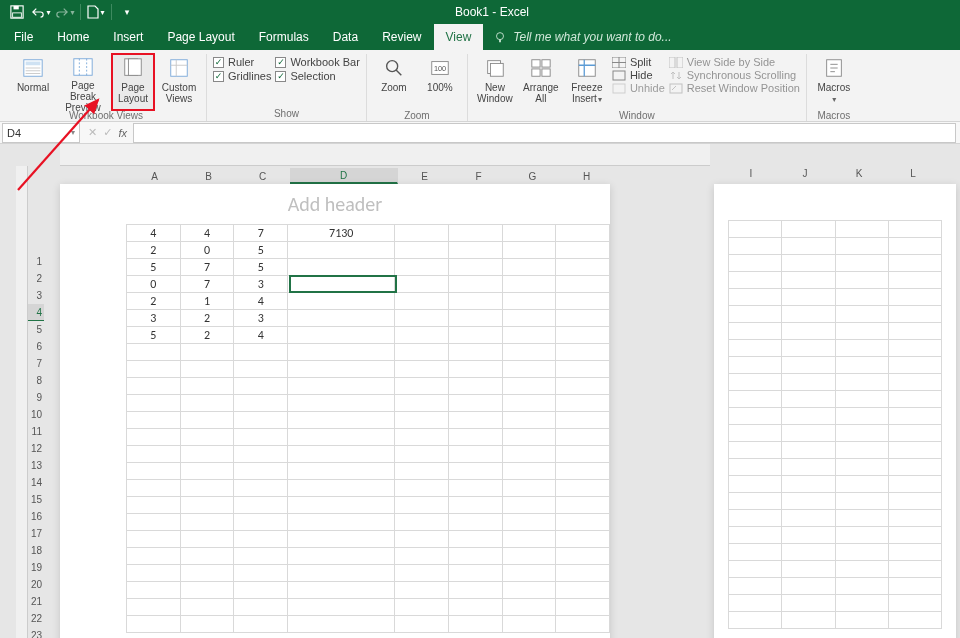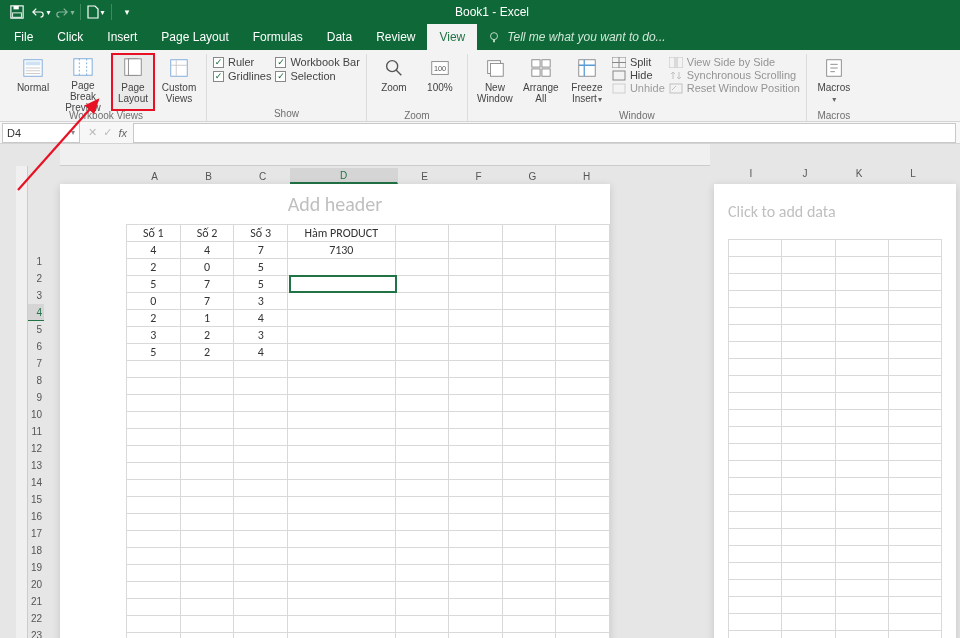--- a/index.html
+++ b/index.html
@@ -102,21 +102,21 @@
       </div>
     <div class="qvsep"></div>
     <div class="qbtn" style="font-size:9px">▾</div>
   </div>
   <div class="title">Book1 - Excel</div>
   <div style="width:120px"></div>
 </div>
 
 <div class="menubar">
   <div class="tab">File</div>
-  <div class="tab">Click</div>
+  <div class="tab">Home</div>
   <div class="tab">Insert</div>
   <div class="tab">Page Layout</div>
   <div class="tab">Formulas</div>
   <div class="tab">Data</div>
   <div class="tab">Review</div>
   <div class="tab active">View</div>
   <div class="tell">
     <svg class="bulb" viewBox="0 0 16 16">
         <circle cx="8" cy="7" r="4" fill="none" stroke="#cfe7d8"></circle>
         <rect x="7" y="11" width="2" height="3" fill="#cfe7d8"></rect>
@@ -380,30 +380,20 @@
       <div>23</div>
 
     </div>
 
     <div class="page">
       <div class="addhdr">Add header</div>
       <div class="grid">
         <table style="margin-left: 66px;">
             <tbody id="sheet-body">
               <tr>
-                <td class="tbl hd" style="width: 54px;">Số 1</td>
-                <td class="tbl hd" style="width: 54px;">Số 2</td>
-                <td class="tbl hd" style="width: 54px;">Số 3</td>
-                <td class="tbl hd" style="width: 108px;">Hàm PRODUCT</td>
-                <td style="width: 54px;"></td>
-                <td style="width: 54px;"></td>
-                <td style="width: 54px;"></td>
-                <td style="width: 54px;"></td>
-              </tr>
-              <tr>
                 <td class="tbl" style="width: 54px;">4</td>
                 <td class="tbl" style="width: 54px;">4</td>
                 <td class="tbl" style="width: 54px;">7</td>
                 <td class="tbl" style="width: 108px;">7130</td>
                 <td style="width: 54px;"></td>
                 <td style="width: 54px;"></td>
                 <td style="width: 54px;"></td>
                 <td style="width: 54px;"></td>
               </tr>
               <tr>
@@ -644,21 +634,20 @@
   </div>
 
   <div class="sidepanel">
     <div class="colhdr2" style="left:14px;top:24px;">
       <div>I</div>
       <div>J</div>
       <div>K</div>
       <div>L</div>
     </div>
     <div class="sp-page">
-      <div class="sp-msg">Click to add data</div>
       <table class="sp-grid" style="margin-top:18px;border-collapse:collapse;">
           <tbody id="side-body">
             <tr>
               <td></td>
               <td></td>
               <td></td>
               <td></td>
             </tr>
             <tr>
               <td></td>

